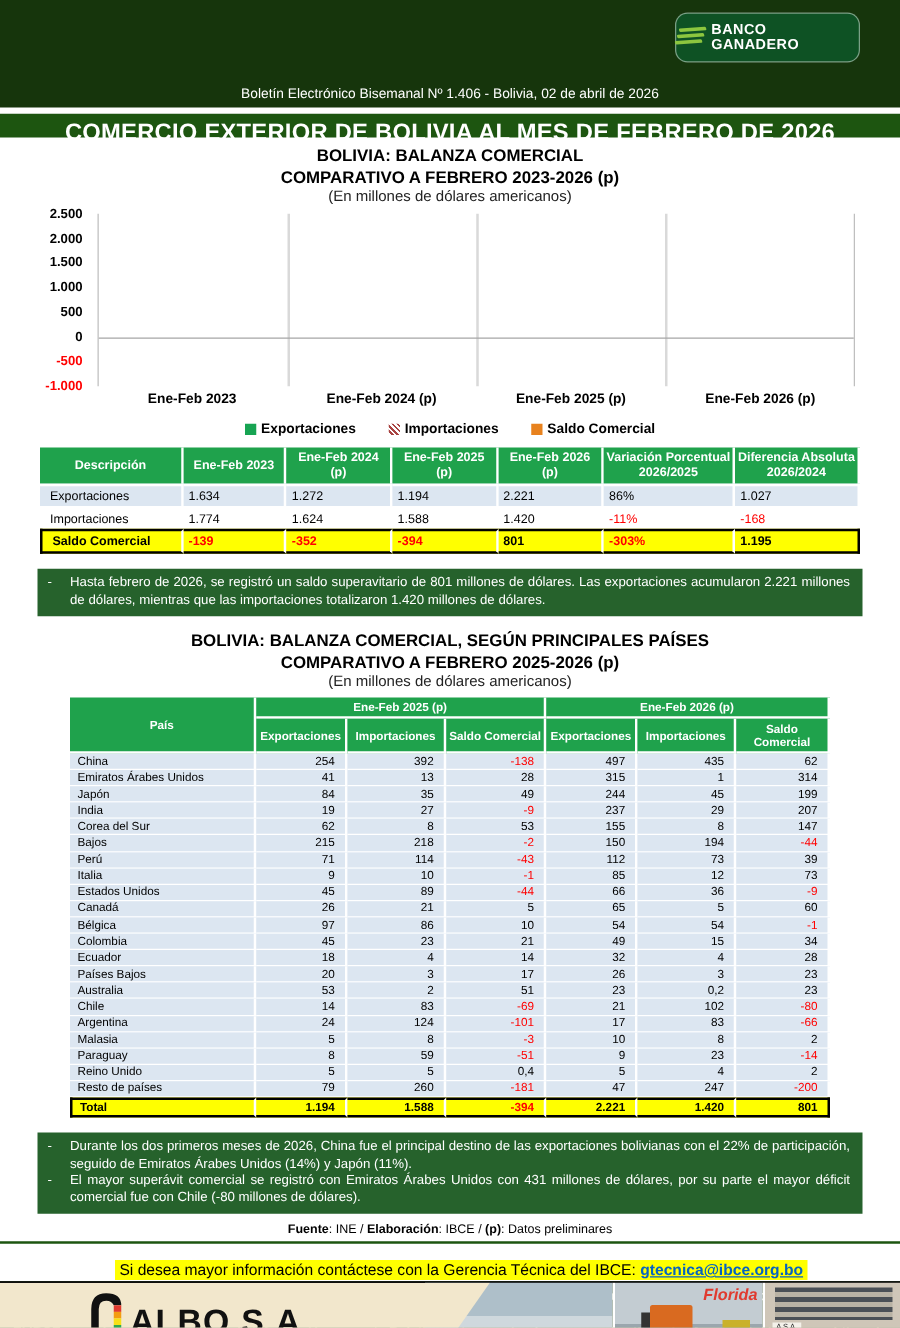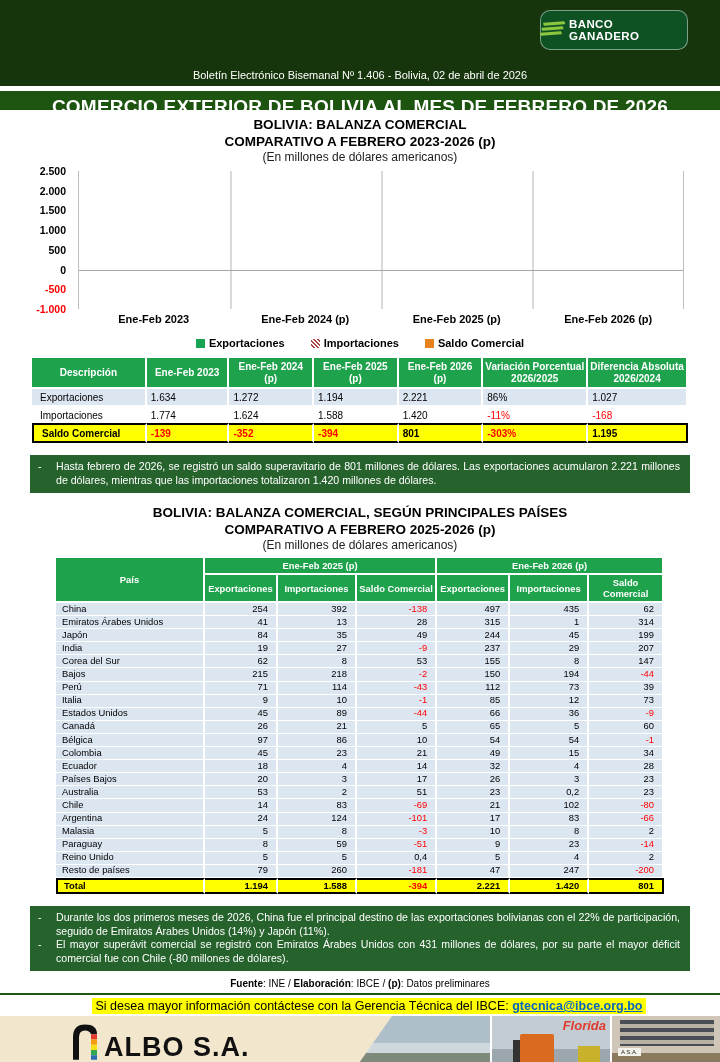--- a/index.html
+++ b/index.html
@@ -65,21 +65,21 @@
   #table2 tr.trow td:last-child { border-right:2px solid #000; }
 
   
   .notebox { background:#26622C; color:#fff; margin:12px 30px 0 30px; padding:5px 10px 6px 8px; font-size:10.6px; line-height:13.5px; text-align:justify; }
   .notebox .nline { display:flex; gap:10px; }
   .notebox .dash { flex:0 0 8px; }
 
   
   .fuente { text-align:center; font-size:10px; margin-top:7px; padding-bottom:4px; border-bottom:2px solid #1D5510; }
   .fuente b { font-weight:bold; }
-  .contact { text-align:center; margin-top:4px; font-size:12.5px;padding-left:18px; }
+  .contact { text-align:center; margin-top:14px; font-size:12.5px;padding-left:18px; }
   .contact .hl { background:#FFFF00; padding:1px 4px; }
   .contact a { color:#0563C1; font-weight:bold; text-decoration:underline; }
 
   
   .ad { position:relative; height:67px; margin-top:3px; overflow:hidden; background:#F2E7CC; }
   .ad-left { position:absolute; left:0; top:0; bottom:0; width:392px; background:#F2E7CC; z-index:3; clip-path:polygon(0 0,100% 0,88% 100%,0 100%); padding:6px 0 0 70px; }
   .albo-row { display:flex; align-items:flex-end; gap:4px; }
   .albo-name { font-size:27px; font-weight:bold; color:#111; letter-spacing:1px; line-height:26px; }
   .ph { position:absolute; top:0; bottom:0; z-index:1; }
   .ph1 { left:340px; width:150px; background:linear-gradient(to bottom,#aebfc9 0 40%,#cfd8dd 40% 55%,#7d8a7a 55% 70%,#5d6b5e 70% 100%); }

